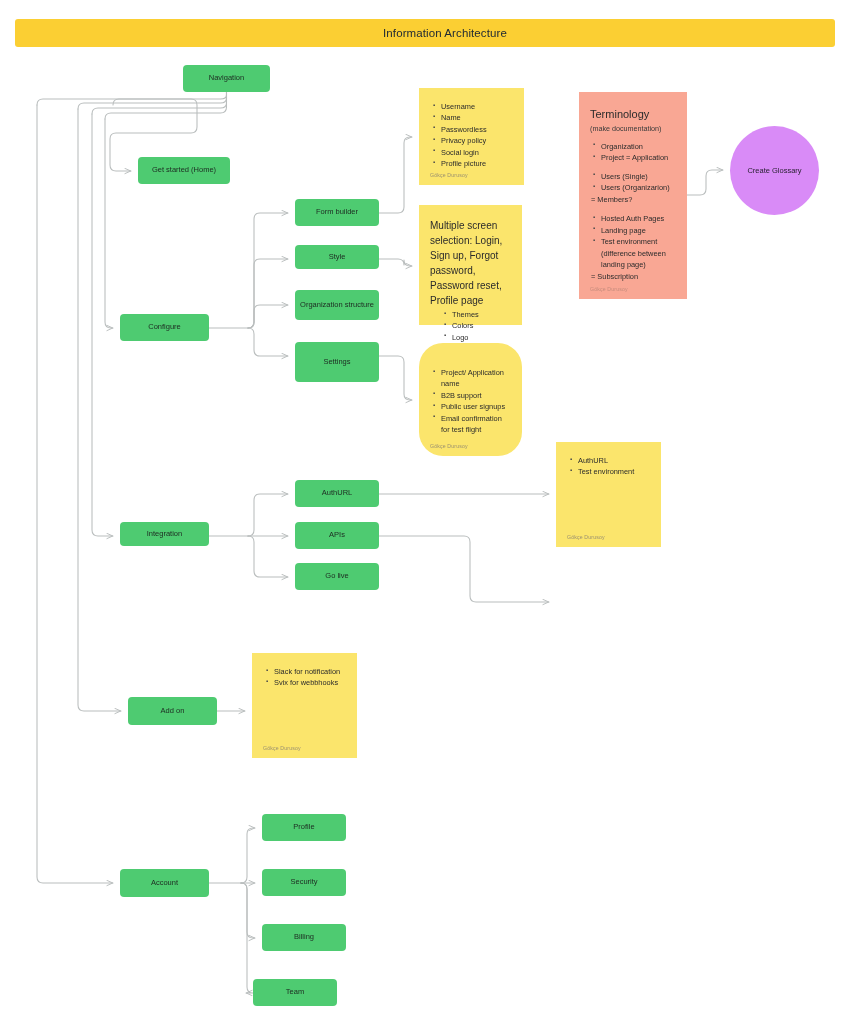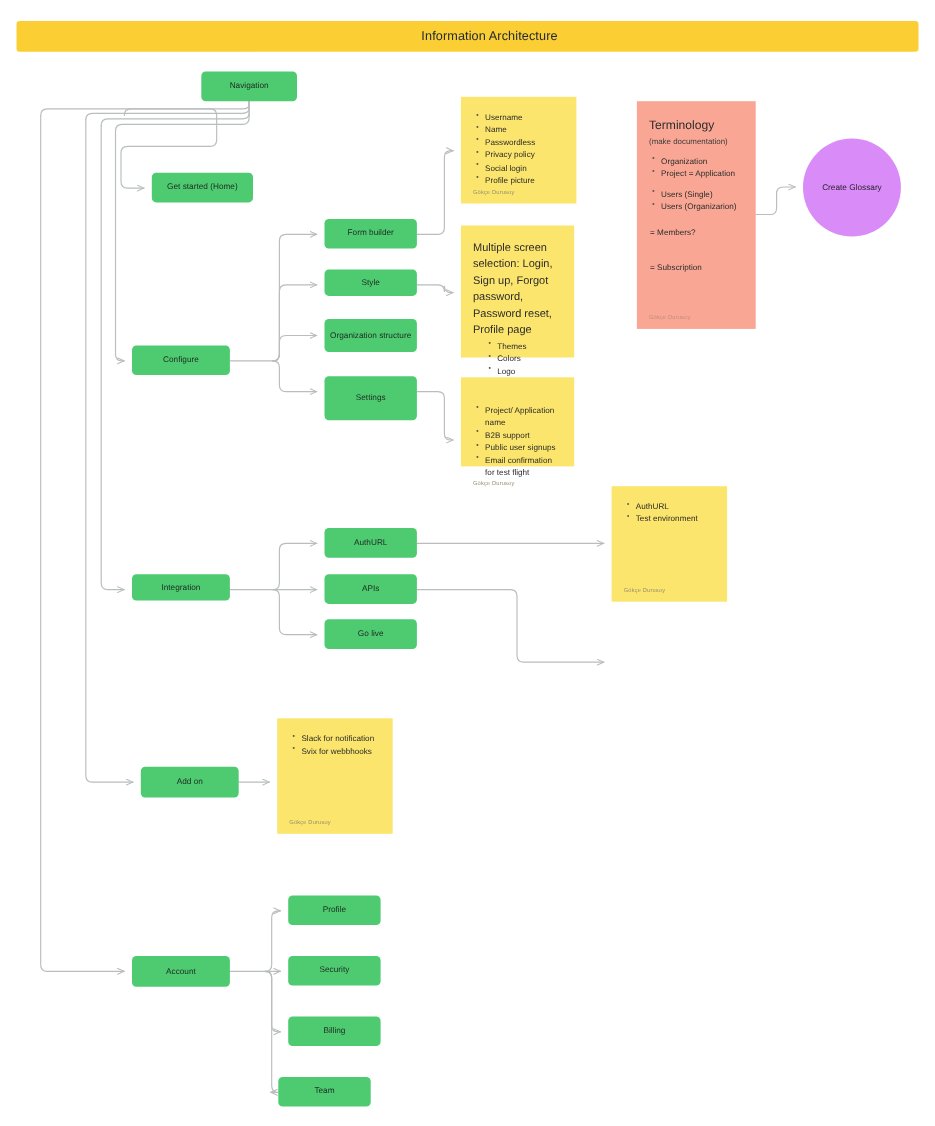--- a/index.html
+++ b/index.html
@@ -86,21 +86,20 @@
     left: -8px;
     top: -0.5px;
     font-size: 6px;
     color: #4a4a4a;
   }
   .sticky p {
     margin: 0 0 1px 0;
   }
   .sticky .plain {
     margin-left: 1px;
-    margin-top: 12px;
   }
   .sticky .spacer { height: 7px; }
   .sticky .author {
     margin-top: auto;
     font-size: 5.2px;
     color: #9a9070;
     letter-spacing: .15px;
   }
   .sticky.pink .author { color: #c58b7c; }
   .sticky h3 {
@@ -277,21 +276,21 @@
         <li>Themes</li>
         <li>Colors</li>
         <li>Logo</li>
         <li>Favicon</li>
         <li>Typography</li>
       </ul>
     </div>
     <div class="author">Gökçe Durusoy</div>
   </div>
 
-  <div class="sticky yellow" style="left:419px; top:343px; width:103px; height:81px;">
+  <div class="sticky yellow" style="left:419px; top:343px; width:103px; height:113px;border-radius:24px;">
     <div class="body" style="padding-top:11px;">
       <ul>
         <li>Project/ Application name</li>
         <li>B2B support</li>
         <li>Public user signups</li>
         <li>Email confirmation for test flight</li>
       </ul>
     </div>
     <div class="author">Gökçe Durusoy</div>
   </div>
@@ -325,18 +324,23 @@
         <li>Organization</li>
         <li>Project = Application</li>
       </ul>
       <div class="spacer"></div>
       <ul>
         <li>Users (Single)</li>
         <li>Users (Organizarion)</li>
       </ul>
       <p class="plain">= Members?</p>
       <div class="spacer"></div>
+      <ul>
+        <li>Hosted Auth Pages</li>
+        <li>Landing page</li>
+        <li>Test environment (difference between landing page)</li>
+      </ul>
       <p class="plain">= Subscription</p>
     </div>
     <div class="author">Gökçe Durusoy</div>
   </div>
 
 </div>
 
 </body></html>

